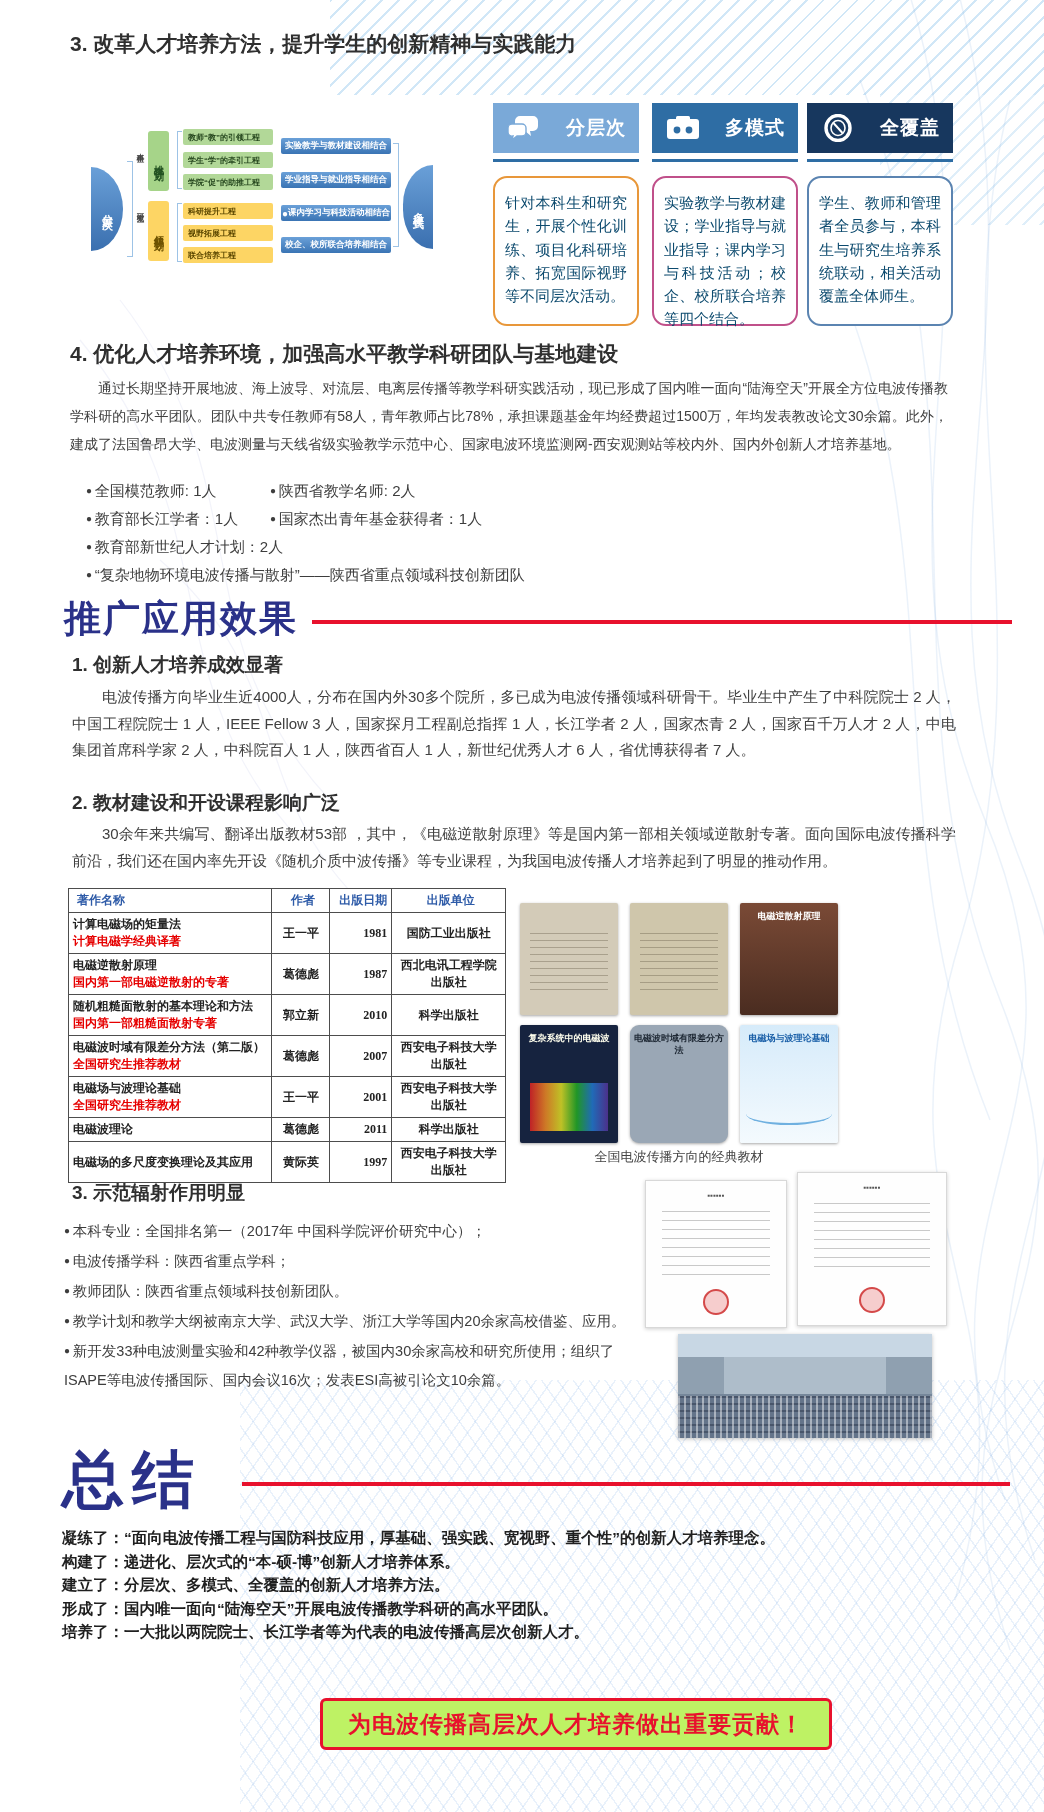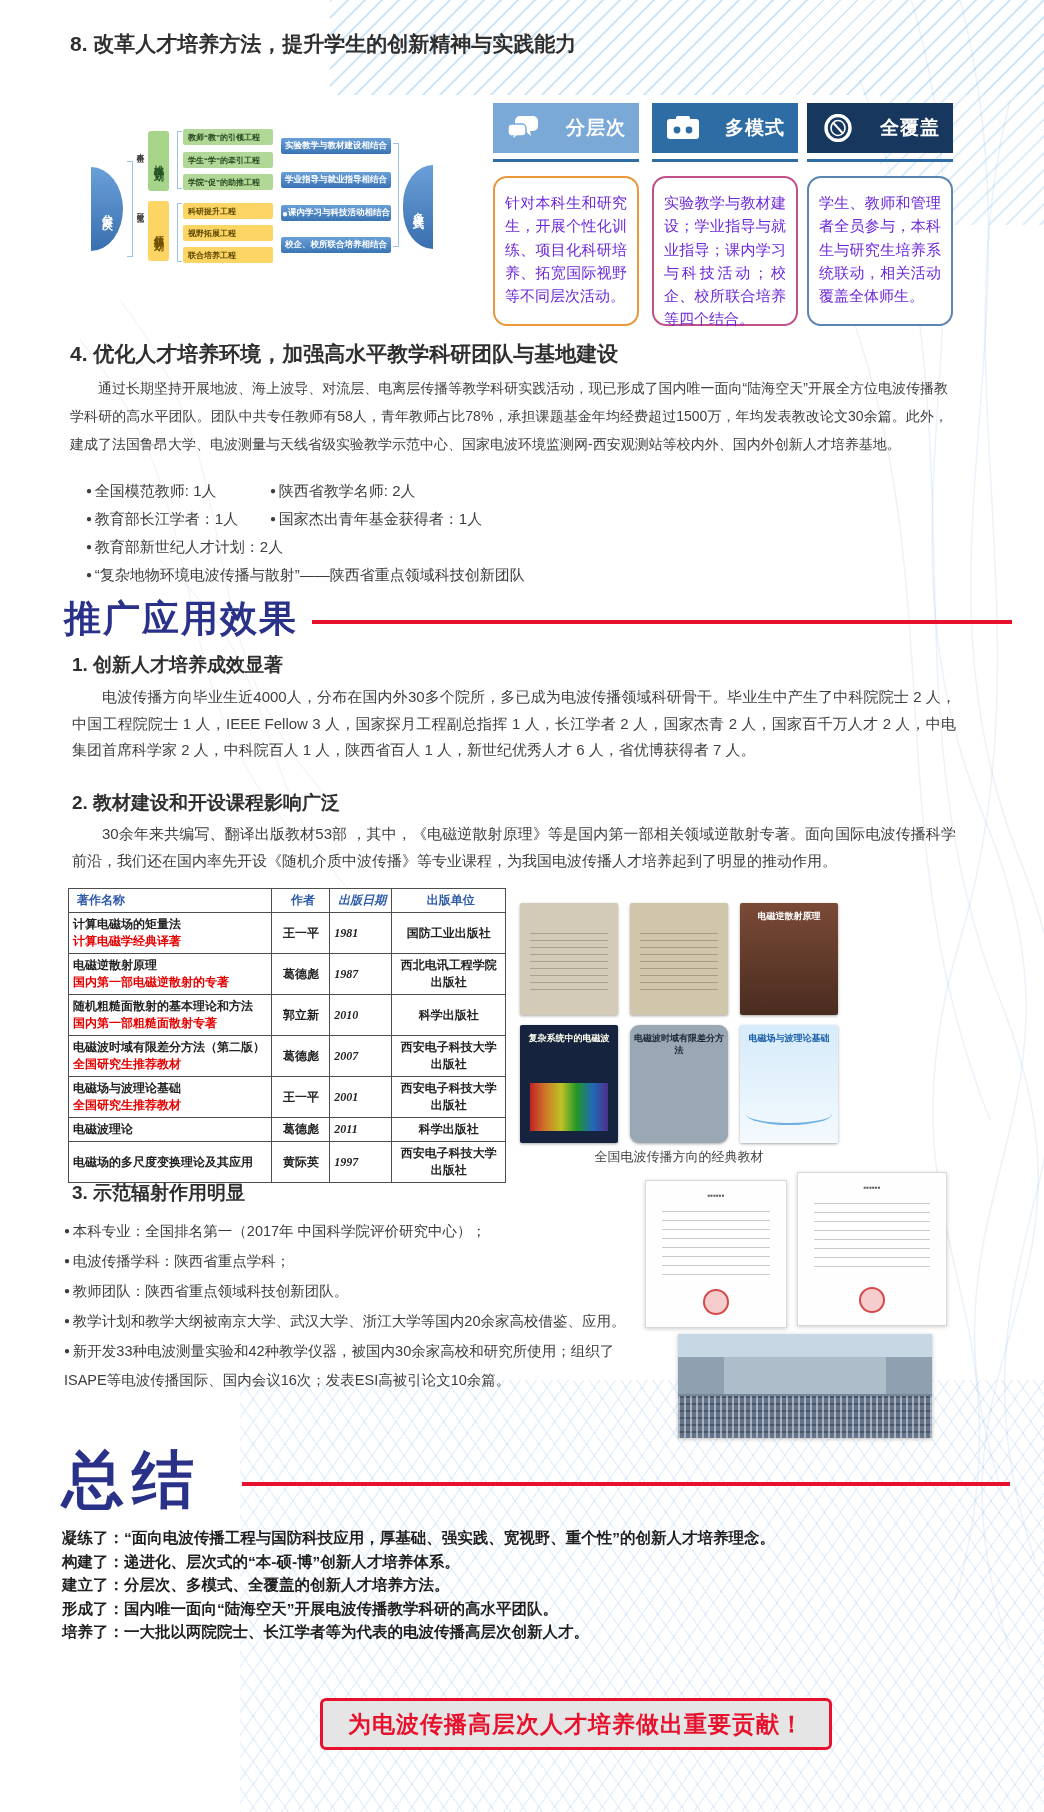--- a/index.html
+++ b/index.html
@@ -55,21 +55,21 @@
   .conn.brace-r { left:318px; top:48px; width:6px; height:104px; border-right:1.5px solid #9dc3e6; border-top:1.5px solid #9dc3e6; border-bottom:1.5px solid #9dc3e6;}
 
   
   .fcol { position:absolute; top:103px; width:146px; }
   .fc1 { left:493px; } .fc2 { left:652px; } .fc3 { left:807px; }
   .fbox { height:50px; display:flex; align-items:center; justify-content:space-between; padding:0 13px; }
   .fc1 .fbox { background:#7aa9d8; } .fc2 .fbox { background:#2e6da4; } .fc3 .fbox { background:#17375e; }
   .flabel { color:#fff; font-size:19px; font-weight:bold; letter-spacing:1px; }
   .fline { margin-top:6px; height:3px; background:#2e6da4; }
   .fdesc { margin-top:14px; height:150px; border-radius:14px; padding:13px 10px;
-    font-size:15px; line-height:1.55; text-align:justify; color:#6d28d9; background:#fff; }
+    font-size:15px; line-height:1.55; text-align:justify; color:#0c4a6e; background:#fff; }
   .fc1 .fdesc { border:2px solid #e8973a; }
   .fc2 .fdesc { border:2px solid #c0508a; }
   .fc3 .fdesc { border:2px solid #5b84b1; }
   .ficon { width:36px; height:28px; }
 
   
   .stats { position:absolute; left:86px; top:482px; width:680px; display:grid;
     grid-template-columns:184px 1fr; row-gap:9px; font-size:15px; color:#3d3d3d; }
   .stat::before, .b3::before { content:"●  "; font-size:10px; vertical-align:2px; }
   .stat.span2 { grid-column:1 / 3; }
@@ -83,21 +83,21 @@
   .sh1 { left:72px; top:652px; } .sh2 { left:72px; top:790px; } .sh3 { left:72px; top:1180px; }
   .pp1 { left:72px; top:684px; width:884px; font-size:15px; line-height:26.5px; text-indent:2em; }
   .pp2 { left:72px; top:820px; width:884px; font-size:15px; line-height:27px; text-indent:2em; }
 
   
   .booktable { position:absolute; left:68px; top:888px; width:438px; border-collapse:collapse;
     font-size:12px; font-weight:bold; color:#222; background:#fff; }
   .booktable th, .booktable td { border:1px solid #4d4d4d; padding:3px 4px; }
   .booktable th { color:#2e5ba8; height:24px;padding-left:8px; }
   .col-title { width:204px; text-align:left; }
-  .col-a { width:58px; text-align:center; } .col-y { width:62px; text-align:left;font-style:italic; }
+  .col-a { width:58px; text-align:center; } .col-y { width:62px; text-align:right; }
   .col-p { width:114px; text-align:center; }
   .bnote { display:block; color:#e60000; }
   .byear { font-family:"Liberation Serif", serif; }
 
   
   .covers { position:absolute; left:520px; top:903px; width:318px; display:grid;
     grid-template-columns:98px 98px 98px; grid-template-rows:112px 118px; gap:10px 12px; }
   .cover { position:relative; border-radius:2px; overflow:hidden; box-shadow:0 1px 3px rgba(0,0,0,.35); }
   .cover .ct { position:absolute; left:4px; right:4px; top:8px; font-size:9px; font-weight:bold; line-height:1.3; text-align:center; }
   .cv1 { background:#d3cbb8; } .cv2 { background:#cfc6ab; }
@@ -138,21 +138,21 @@
       repeating-linear-gradient(180deg, rgba(30,40,60,.4) 0 2px, transparent 2px 7px); }
 
   
   .sumhead { left:62px; top:1438px; font-size:62px; letter-spacing:8px; }
   .rl2 { left:242px; top:1482px; width:768px; }
   .sumlines { position:absolute; left:62px; top:1526px; width:900px; font-size:15.5px;
     font-weight:bold; color:#1f1f1f; line-height:23.5px; }
 
   
   .footerbox { position:absolute; left:320px; top:1698px; width:512px; height:52px;
-    border:3px solid #e8112d; border-radius:6px; background:#e5e5e5;
+    border:3px solid #e8112d; border-radius:6px; background:#bef264;
     display:flex; align-items:center; justify-content:center;
     font-size:23px; font-weight:bold; color:#e8112d; letter-spacing:1px; }
 </style>
 </head>
 <body>
 
 <div class="page">
 
   <div class="stripes-a"></div>
   <div class="stripes-b"></div>
@@ -165,21 +165,21 @@
       <path d="M 1010,100 C 940,380 1050,640 960,940 S 1040,1300 955,1600"></path>
       <path d="M 830,260 C 960,560 870,820 990,1120"></path>
     </g>
     <g fill="none" stroke="rgba(130,140,210,0.10)" stroke-width="1.2">
       <path d="M 120,300 C 260,480 180,640 330,800"></path>
       <path d="M 80,340 C 230,520 150,680 300,840"></path>
       <path d="M 160,560 C 300,680 240,800 380,920"></path>
     </g>
   </svg>
 
-  <h2 class="h3head">8. 改革人才培养方法，提升学生的创新精神与实践能力</h2>
+  <h2 class="h3head">3. 改革人才培养方法，提升学生的创新精神与实践能力</h2>
 
   <div class="diagram">
     <div class="conn fork"></div>
     <div class="conn brace-l1"></div>
     <div class="conn brace-l2"></div>
     <div class="conn brace-r"></div>
     <div class="semi left">分层次</div>
     <div class="grp-label grp1">本科生</div>
     <div class="grp-label grp2">研究生</div>
     <div class="plan plan1">桃李计划</div>

